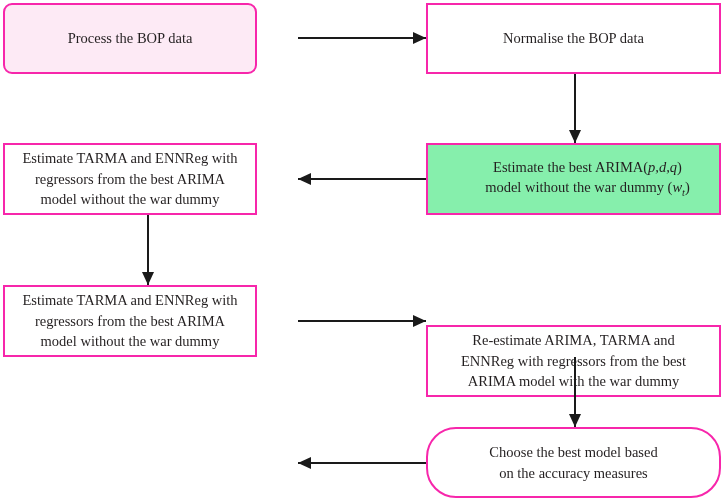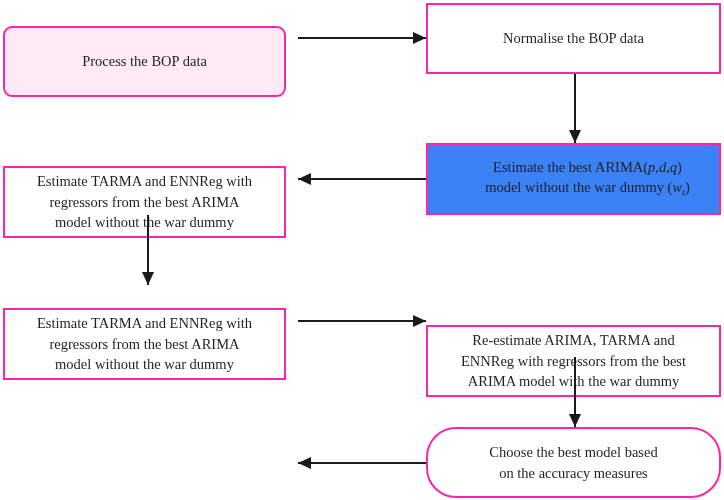--- a/index.html
+++ b/index.html
@@ -37,21 +37,21 @@
   }
   .node .txt {
     display: block;
     white-space: pre-line;
   }
   .node em {
     font-style: italic;
   }
 
   
-  .col-left  { left: 3px;   width: 283px; margin-top: 23px; }
+  .col-left  { left: 3px;   width: 254px; }
   .col-right { left: 426px; width: 295px; }
 
   .row1 { top: 3px;   height: 71px; }
   .row2 { top: 143px; height: 72px; }
   .row3 { top: 285px; height: 72px; }
   .row4 { top: 427px; height: 71px; border-radius: 30px; }
 
   
   .arrow {
     position: absolute;
@@ -127,21 +127,21 @@
   <div class="node col-right row1" style="background: rgb(255, 255, 255); border-color: rgb(247, 38, 171);">
     <span class="txt">Normalise the BOP data</span>
   </div>
 
   <div class="node col-left row2" style="background: rgb(255, 255, 255); border-color: rgb(247, 38, 171);">
     <span class="txt">Estimate TARMA and ENNReg with
 regressors from the best ARIMA
 model without the war dummy</span>
   </div>
 
-  <div class="node col-right row2" style="background: #3b82f6; border-color: rgb(247, 38, 171); padding-left: 36px;">
+  <div class="node col-right row2" style="background: #86efac; border-color: rgb(247, 38, 171); padding-left: 36px;">
     <span class="txt" id="arima-label"><span>Estimate the best ARIMA(</span><em>p,d,q</em><span>)
 model without the war dummy (</span><em>w</em><sub style="font-size: 0.72em;"><em>t</em></sub><span>)</span></span>
   </div>
 
   <div class="node col-left row3" style="background: rgb(255, 255, 255); border-color: rgb(247, 38, 171);">
     <span class="txt">Estimate TARMA and ENNReg with
 regressors from the best ARIMA
 model without the war dummy</span>
   </div>
 

